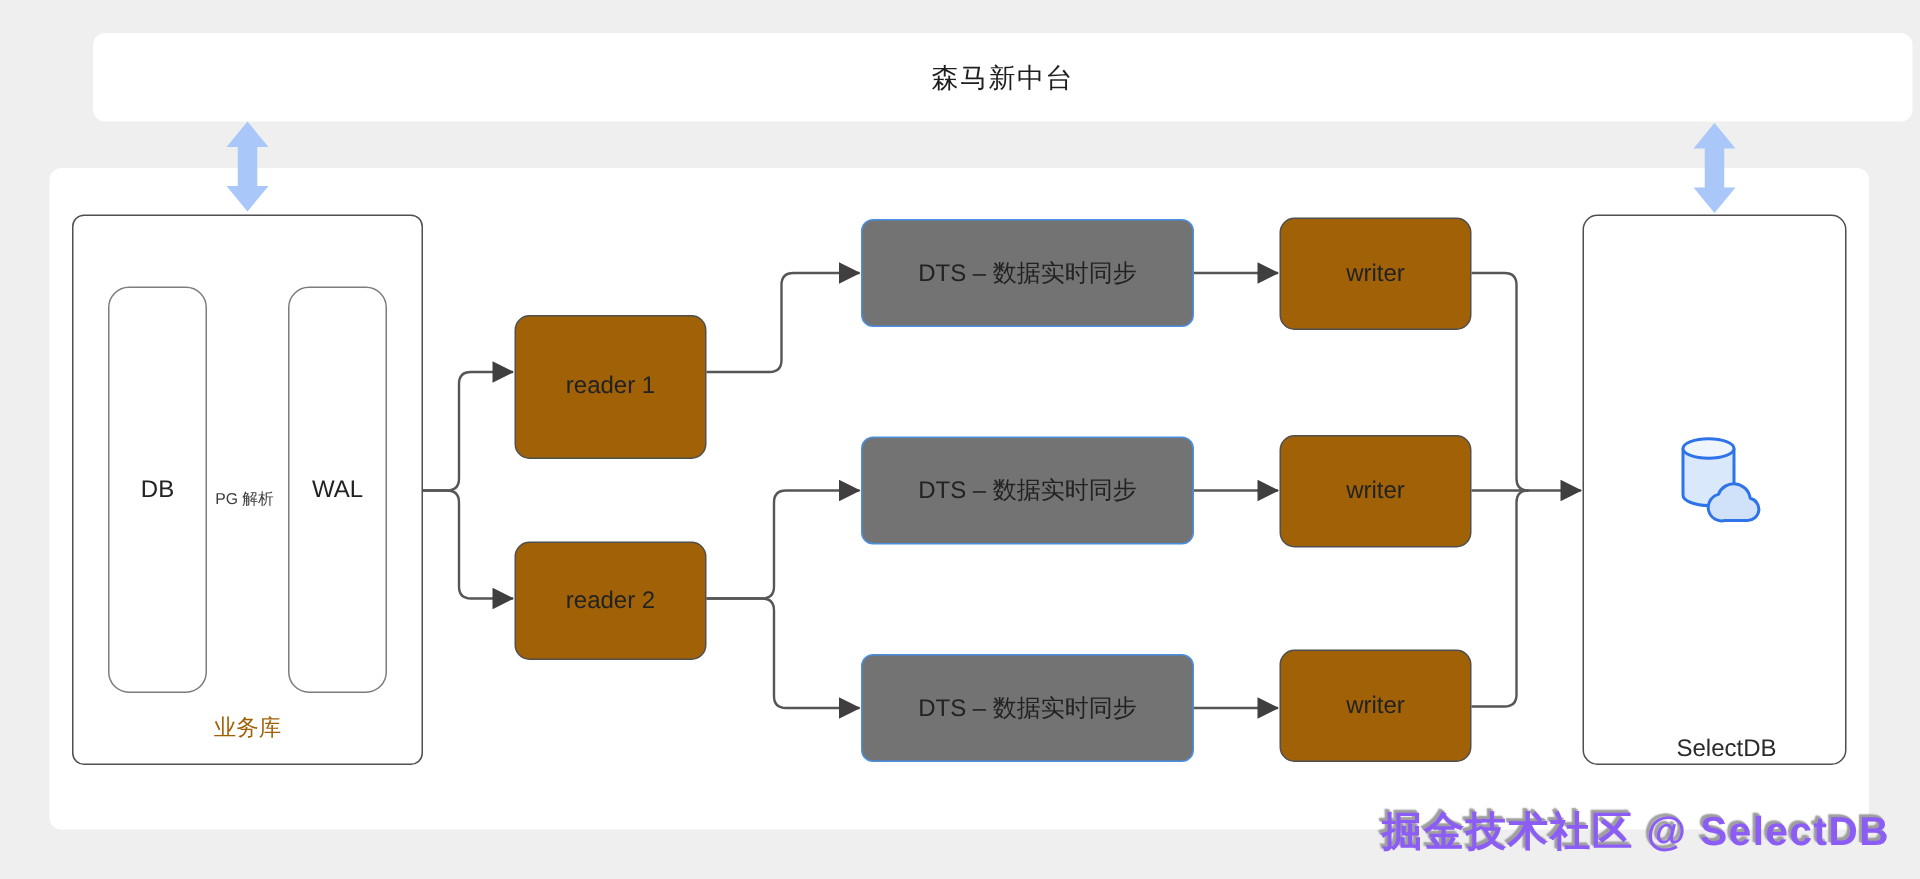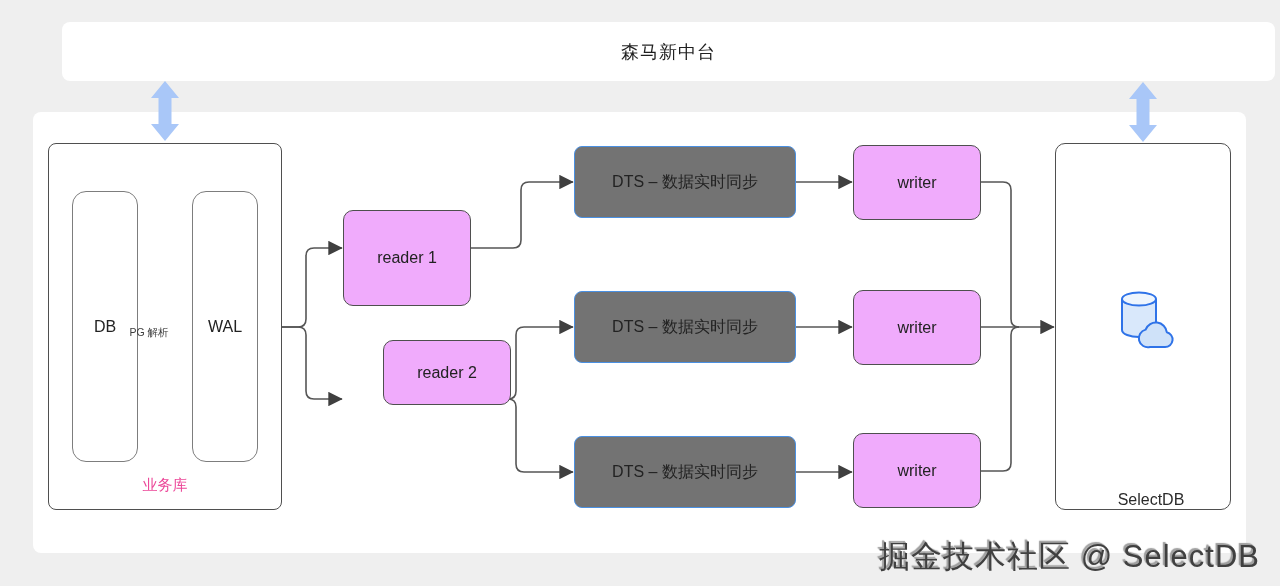--- a/index.html
+++ b/index.html
@@ -17,62 +17,62 @@
     display: flex; align-items: center; justify-content: center; margin-left: 29px;
   }
   .banner-title { font-size: 18px; color: #1f1f1f; letter-spacing: 1px; }
   .canvas {
     position: absolute; left: 33px; top: 112px; width: 1213px; height: 441px;
     background: #ffffff; border-radius: 8px;
   }
   svg.wires { position: absolute; left: 0; top: 0; width: 1280px; height: 586px; pointer-events: none; }
 
   .node {
-    position: absolute; background: #f0abfc;
+    position: absolute; background: #a16207;
     border: 1.5px solid #4f4f4f; border-radius: 10px;
     display: flex; align-items: center; justify-content: center;
     font-size: 16px; color: #222222;
   }
   .group-box {
     position: absolute; background: #ffffff;
     border: 1.5px solid #4f4f4f; border-radius: 8px;
   }
   .inner-tall {
     position: absolute; background: #ffffff;
     border: 1px solid #7d7d7d; border-radius: 14px;
     display: flex; align-items: center; justify-content: center;
     font-size: 16px; color: #222222;
   }
   .group-label {
     position: absolute; left: 0; right: 0; bottom: 14px;
-    text-align: center; font-size: 15px; color: #ec4899;
+    text-align: center; font-size: 15px; color: #a16207;
   }
   .dts {
     background: #737373; border: 1.5px solid #4a90e2; border-radius: 8px;
   }
   .pg-label {
-    position: absolute; left: 116px; top: 326px; width: 66px;
+    position: absolute; left: 130px; top: 326px; width: 66px;
     text-align: center; font-size: 10.5px; color: #3c3c3c;
   }
   .selectdb-box {
     position: absolute; left: 1055px; top: 143px; width: 176px; height: 367px;
     background: #ffffff; border: 1.5px solid #4f4f4f; border-radius: 10px;
   }
   .selectdb-icon-wrap {
     position: absolute; left: 0; right: 0; top: 143px;
     display: flex; justify-content: center;
   }
   .selectdb-label {
     position: absolute; left: 16px; right: 0; top: 347px;
     text-align: center; font-size: 16px; color: #2b2b2b;
   }
   .watermark {
     position: absolute; right: 20px; top: 536px;
-    font-size: 31px; font-weight: normal; letter-spacing: 1px;
-    color: #404040;
+    font-size: 27px; font-weight: bold; letter-spacing: 1px;
+    color: #8b5cf6;
     text-shadow: -2px -2px 1px #9e9e9e, -1px -1px 0 #b5b5b5;
     white-space: nowrap;
   }
 </style>
 </head>
 <body>
 
 <div class="banner">
   <div class="banner-title">森马新中台</div>
 </div>
@@ -120,21 +120,21 @@
   <div class="inner-tall" style="left:23px; top:47px; width:66px; height:271px;">
     <span>DB</span>
   </div>
   <div class="group-label">业务库</div>
 </div>
 <div class="pg-label">PG 解析</div>
 
 <div class="node" style="left:343px; top:210px; width:128px; height:96px;">
   <span>reader 1</span>
 </div>
-<div class="node" style="left:343px; top:340px; width:128px; height:65px;margin-left:40px;">
+<div class="node" style="left:343px; top:361px; width:128px; height:79px;">
   <span>reader 2</span>
 </div>
 
 <div class="node dts" style="left:574px; top:146px; width:222px; height:72px;">
   <span>DTS – 数据实时同步</span>
 </div>
 <div class="node dts" style="left:574px; top:291px; width:222px; height:72px;">
   <span>DTS – 数据实时同步</span>
 </div>
 <div class="node dts" style="left:574px; top:436px; width:222px; height:72px;">

